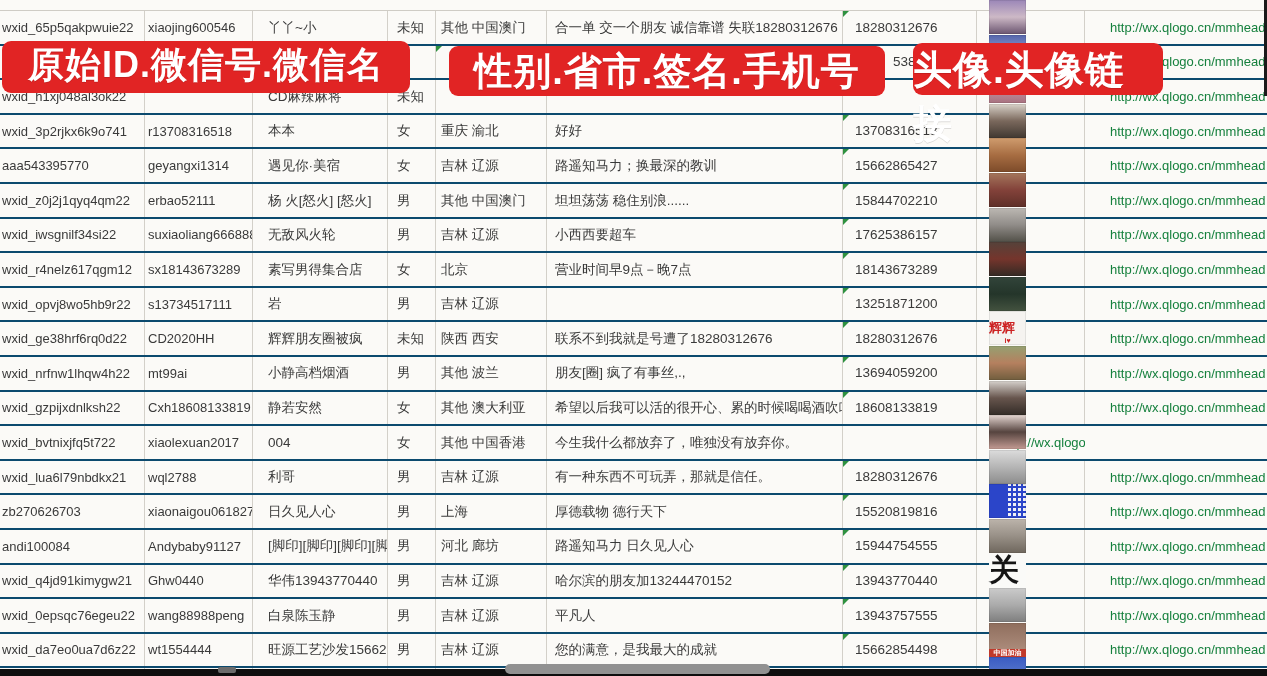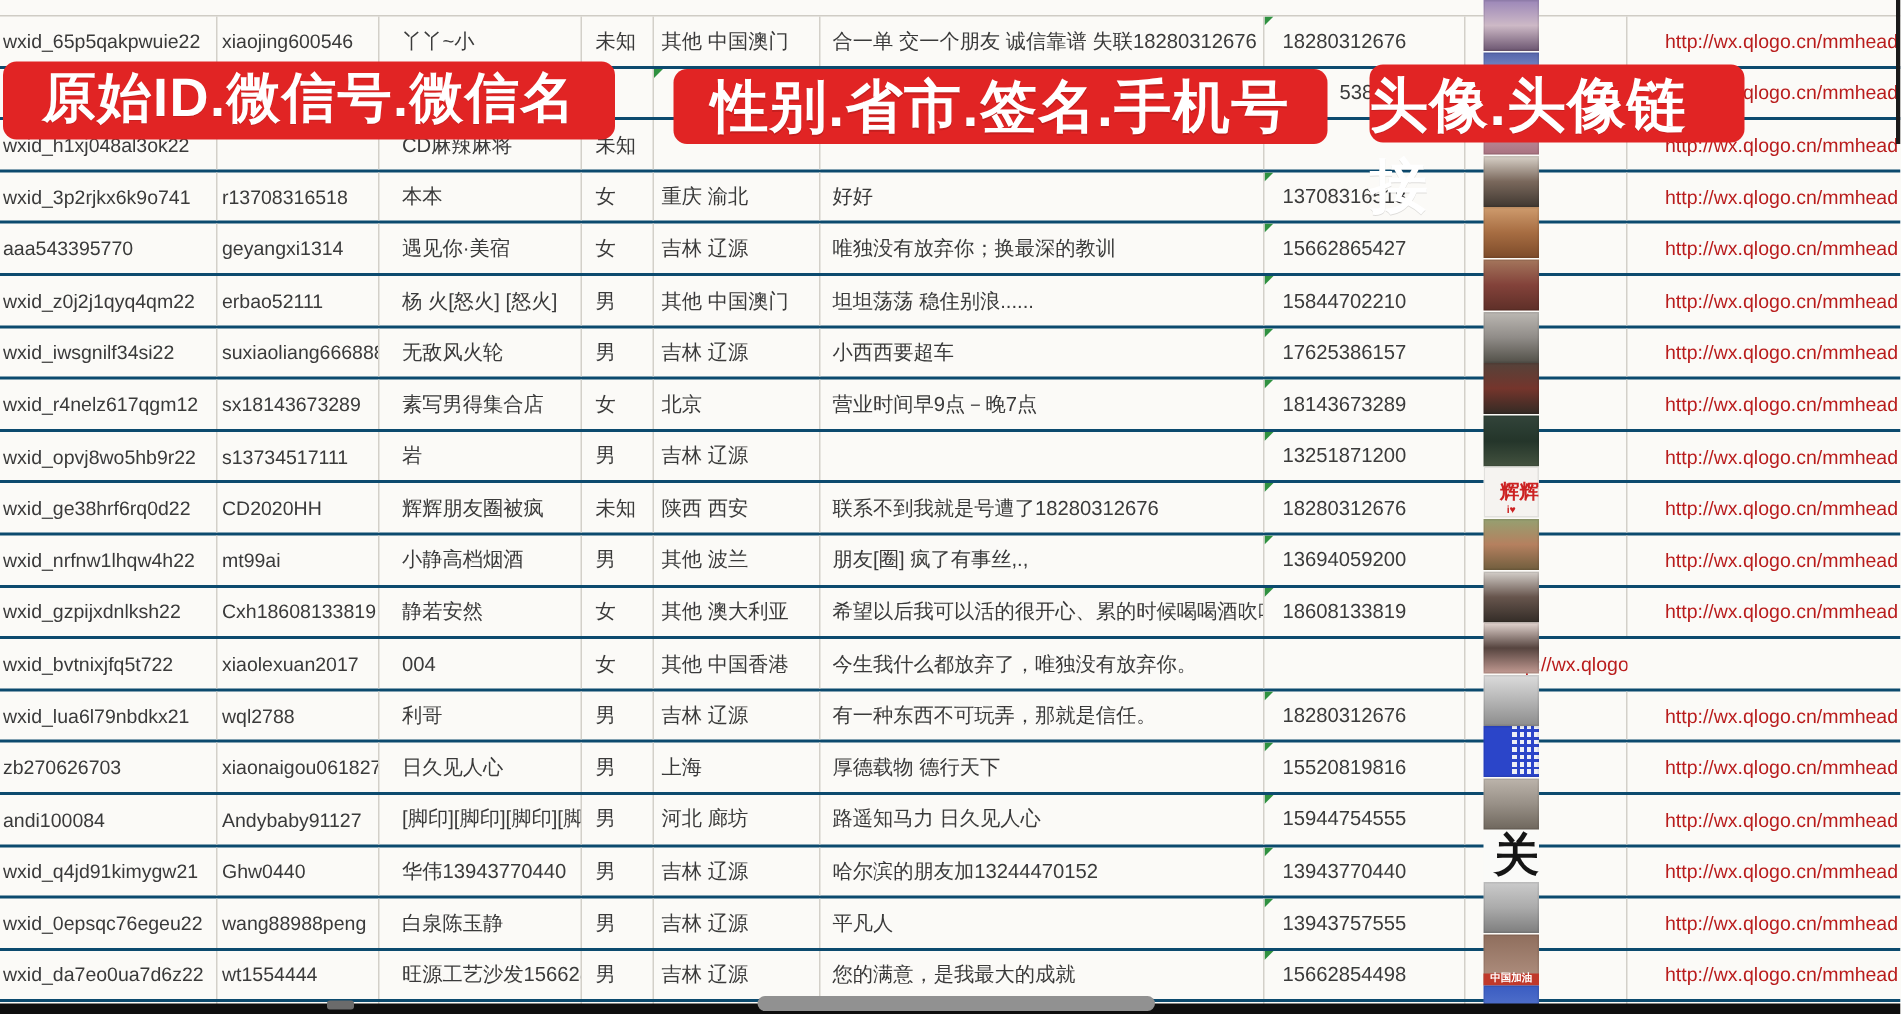--- a/index.html
+++ b/index.html
@@ -31,32 +31,32 @@
   }
   .c-wxid{padding-left:2px;}
   .c-account{padding-left:3px;}
   .c-name{padding-left:15px;font-size:13.5px;}
   .c-gender{padding-left:9px;font-size:13.5px;}
   .c-region{padding-left:5px;font-size:13.5px;}
   .c-signature{padding-left:8px;font-size:13.5px;}
   .c-phone{padding-left:12px;font-size:13.5px;}
   .c-phone.partial{padding-left:50px;}
   .c-avatar{border-right:1px solid #d3d0c9;}
-  .c-url{padding-left:25px;border-right:none;color:#b91c1c;}
+  .c-url{padding-left:25px;border-right:none;color:#15803d;}
   
   .err-tri{
     position:absolute;left:0;top:0;width:0;height:0;
     border-top:6px solid #2f9140;
     border-right:6px solid transparent;
   }
   
   .avatars{position:absolute;inset:0;pointer-events:none;z-index:5;}
   .avatar{
     position:absolute;left:989px;width:37px;height:34px;
-    display:flex;align-items:center;justify-content:flex-end;
+    display:flex;align-items:center;justify-content:flex-start;
     box-shadow:0 0 0 1px rgba(0,0,0,.08) inset;
   }
   .avatar .av-text{font-weight:700;}
   .avatar .av-strip{
     position:absolute;left:0;right:0;bottom:0;
     font-size:7px;line-height:8px;text-align:center;font-weight:700;
   }
   .avatar.qr{
     background:
       repeating-linear-gradient(90deg,#2b45c9 0 2px,rgba(255,255,255,0) 2px 5px) ,
@@ -140,21 +140,21 @@
     <div class="cell c-avatar"></div>
     <div class="cell c-url">http://wx.qlogo.cn/mmhead</div>
   </div>
 
   <div class="row">
     <div class="cell c-wxid">aaa543395770</div>
     <div class="cell c-account">geyangxi1314</div>
     <div class="cell c-name">遇见你·美宿</div>
     <div class="cell c-gender">女</div>
     <div class="cell c-region">吉林 辽源</div>
-    <div class="cell c-signature">唯独没有放弃你；换最深的教训</div>
+    <div class="cell c-signature">路遥知马力；换最深的教训</div>
     <div class="cell c-phone">15662865427<span class="err-tri"></span></div>
     <div class="cell c-avatar"></div>
     <div class="cell c-url">http://wx.qlogo.cn/mmhead</div>
   </div>
 
   <div class="row">
     <div class="cell c-wxid">wxid_z0j2j1qyq4qm22</div>
     <div class="cell c-account">erbao52111</div>
     <div class="cell c-name">杨 火[怒火] [怒火]</div>
     <div class="cell c-gender">男</div>

